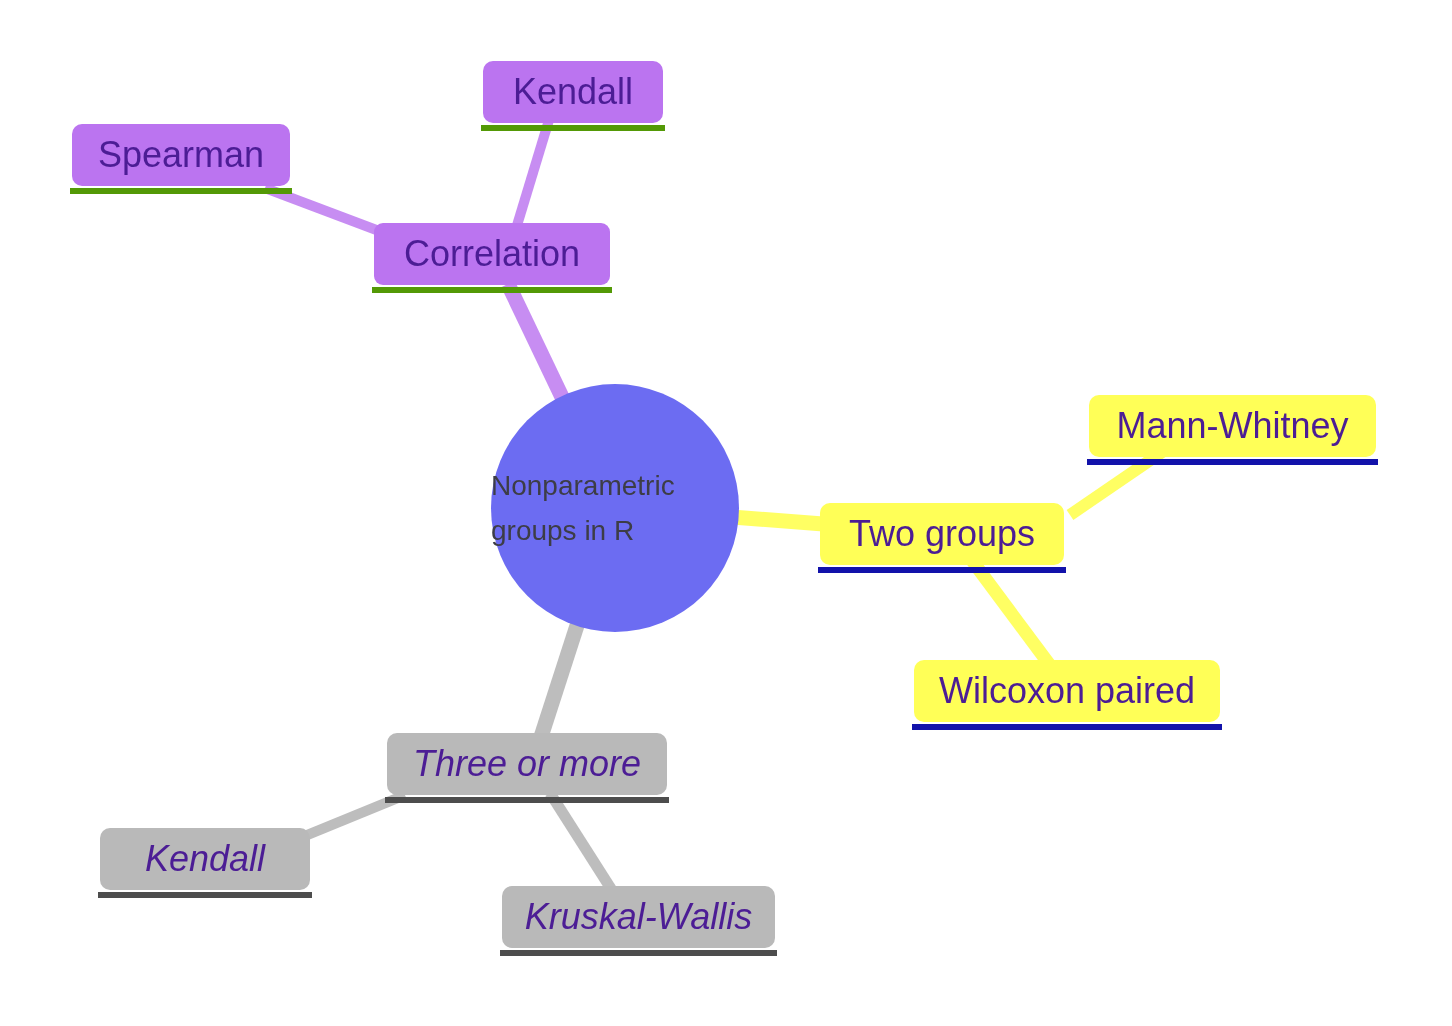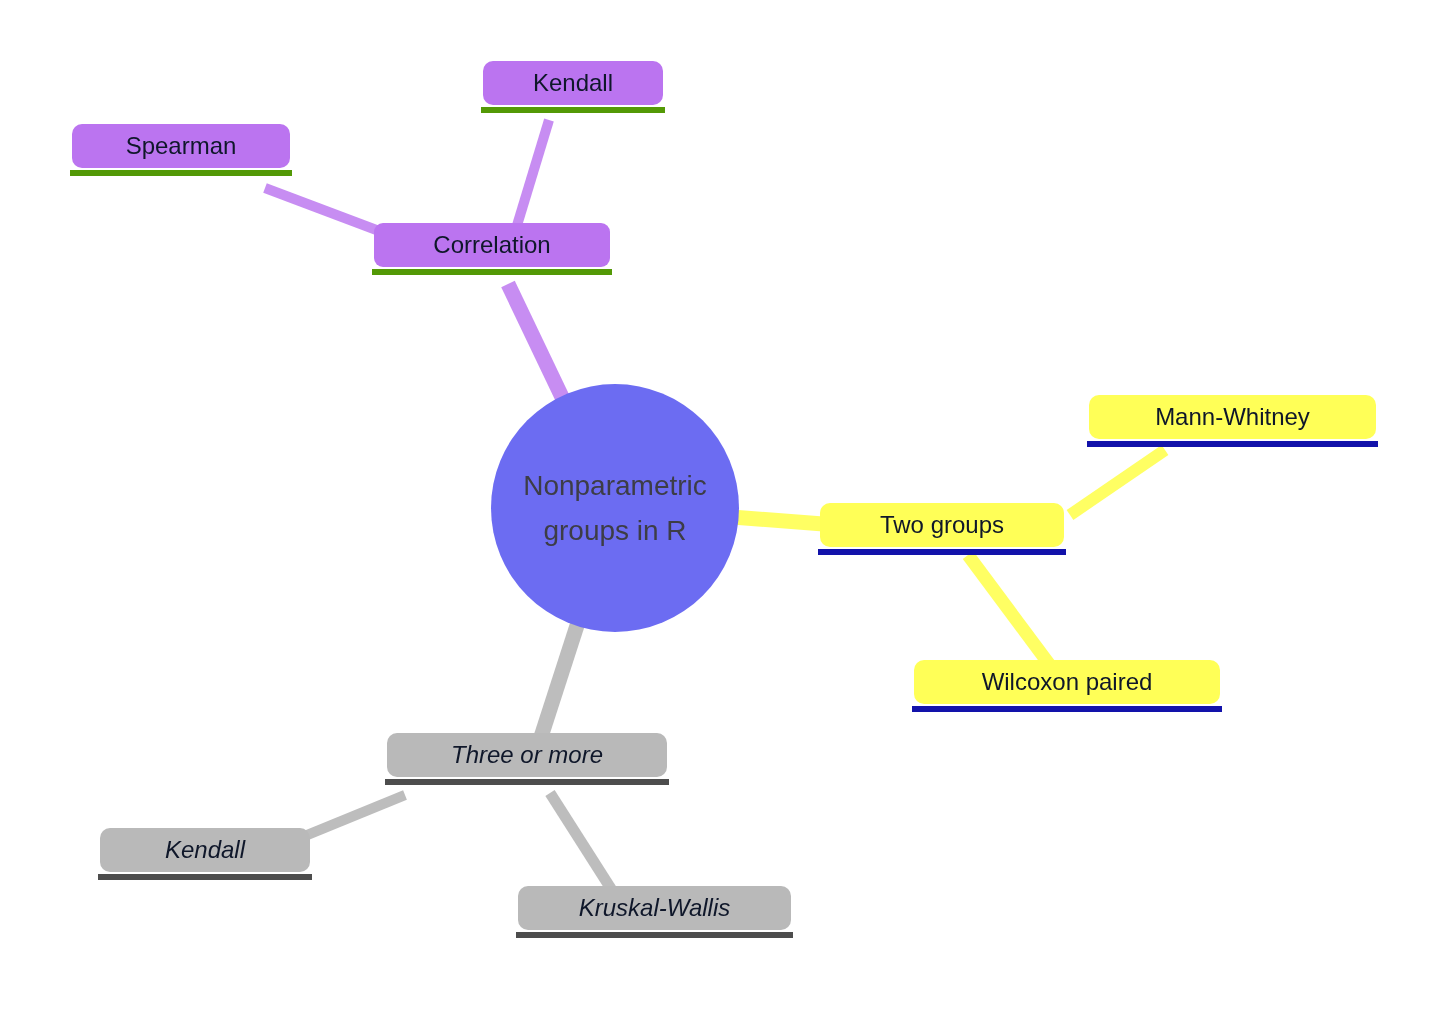--- a/index.html
+++ b/index.html
@@ -16,27 +16,27 @@
     overflow: hidden;
   }
   .edges {
     position: absolute;
     left: 0;
     top: 0;
     z-index: 1;
   }
   .node {
     position: absolute;
-    height: 44px;
+    height: 62px;
     border-radius: 10px;
     display: flex;
     align-items: center;
     justify-content: center;
-    font-size: 24px;
-    color: #0f172a;
+    font-size: 36px;
+    color: #4c1d95;
     z-index: 2;
     cursor: default;
     white-space: nowrap;
   }
   .node.purple { background: #bb74f0; }
   .node.yellow { background: #ffff57; }
   .node.gray   { background: #b9b9b9; font-style: italic; }
   .underline {
     position: absolute;
     left: -2px;
@@ -50,21 +50,21 @@
   .root-circle {
     position: absolute;
     left: 491px;
     top: 384px;
     width: 248px;
     height: 248px;
     border-radius: 50%;
     background: #6c6cf2;
     display: flex;
     flex-direction: column;
-    align-items: center;
+    align-items: flex-start;
     justify-content: center;
     z-index: 2;
     color: #3d3d46;
     font-size: 28px;
     line-height: 45px;
     text-align: center;
   }
 </style>
 </head>
 <body>
@@ -124,18 +124,18 @@
   <div class="node gray" style="left:387px; top:733px; width:280px;">
     <span>Three or more</span>
     <span class="underline dark"></span>
   </div>
 
   <div class="node gray" style="left:100px; top:828px; width:210px;">
     <span>Kendall</span>
     <span class="underline dark"></span>
   </div>
 
-  <div class="node gray" style="left:518px; top:886px; width:273px;">
+  <div class="node gray" style="left:502px; top:886px; width:273px;">
     <span>Kruskal-Wallis</span>
     <span class="underline dark"></span>
   </div>
 
 </div>
 
 </body></html>

